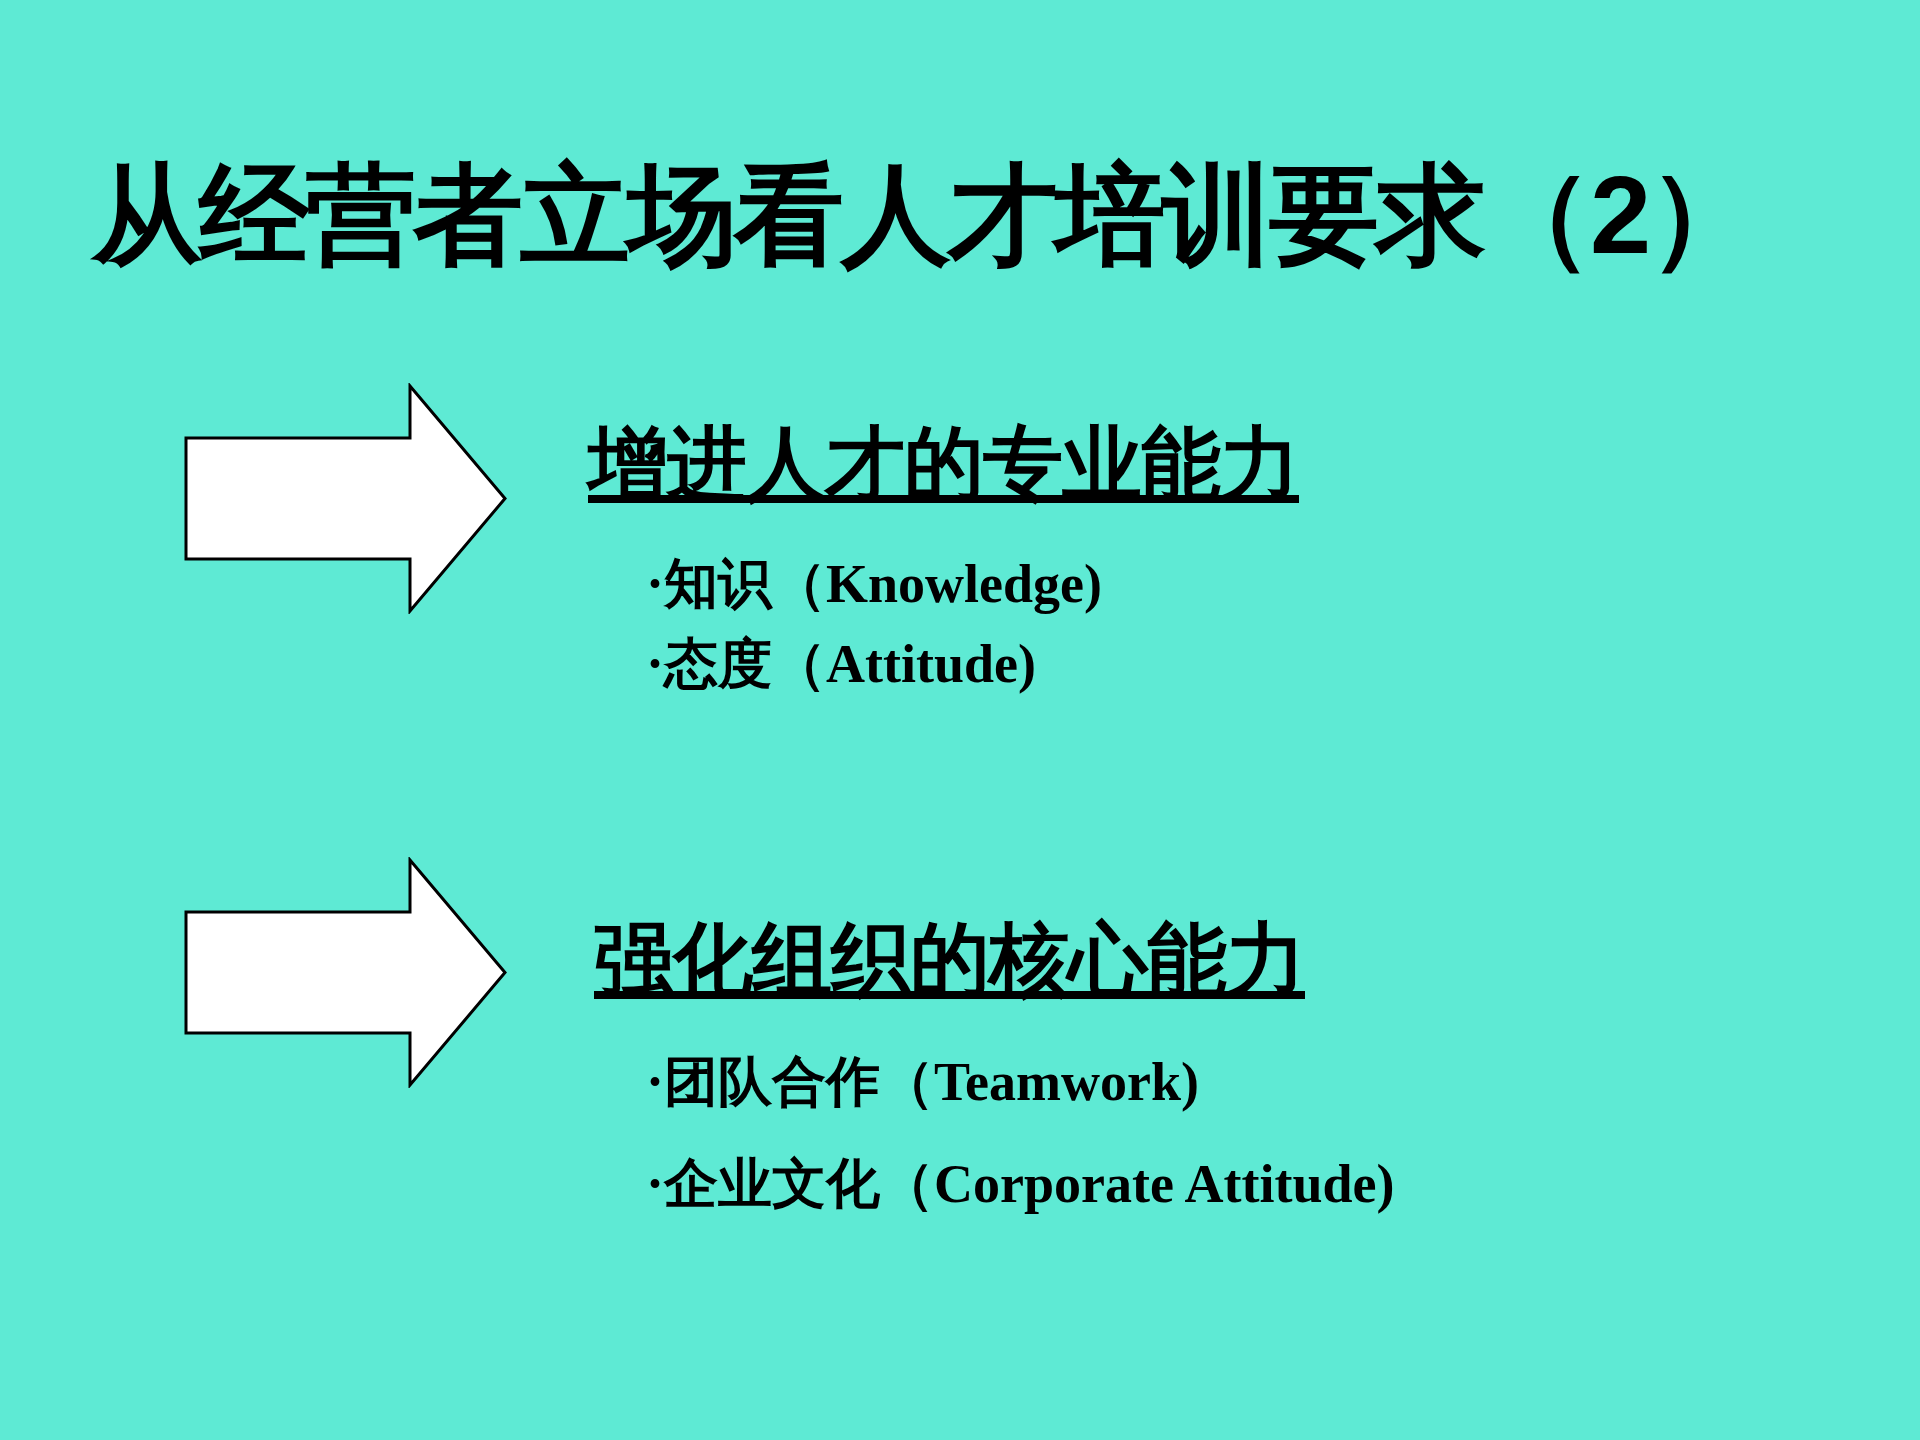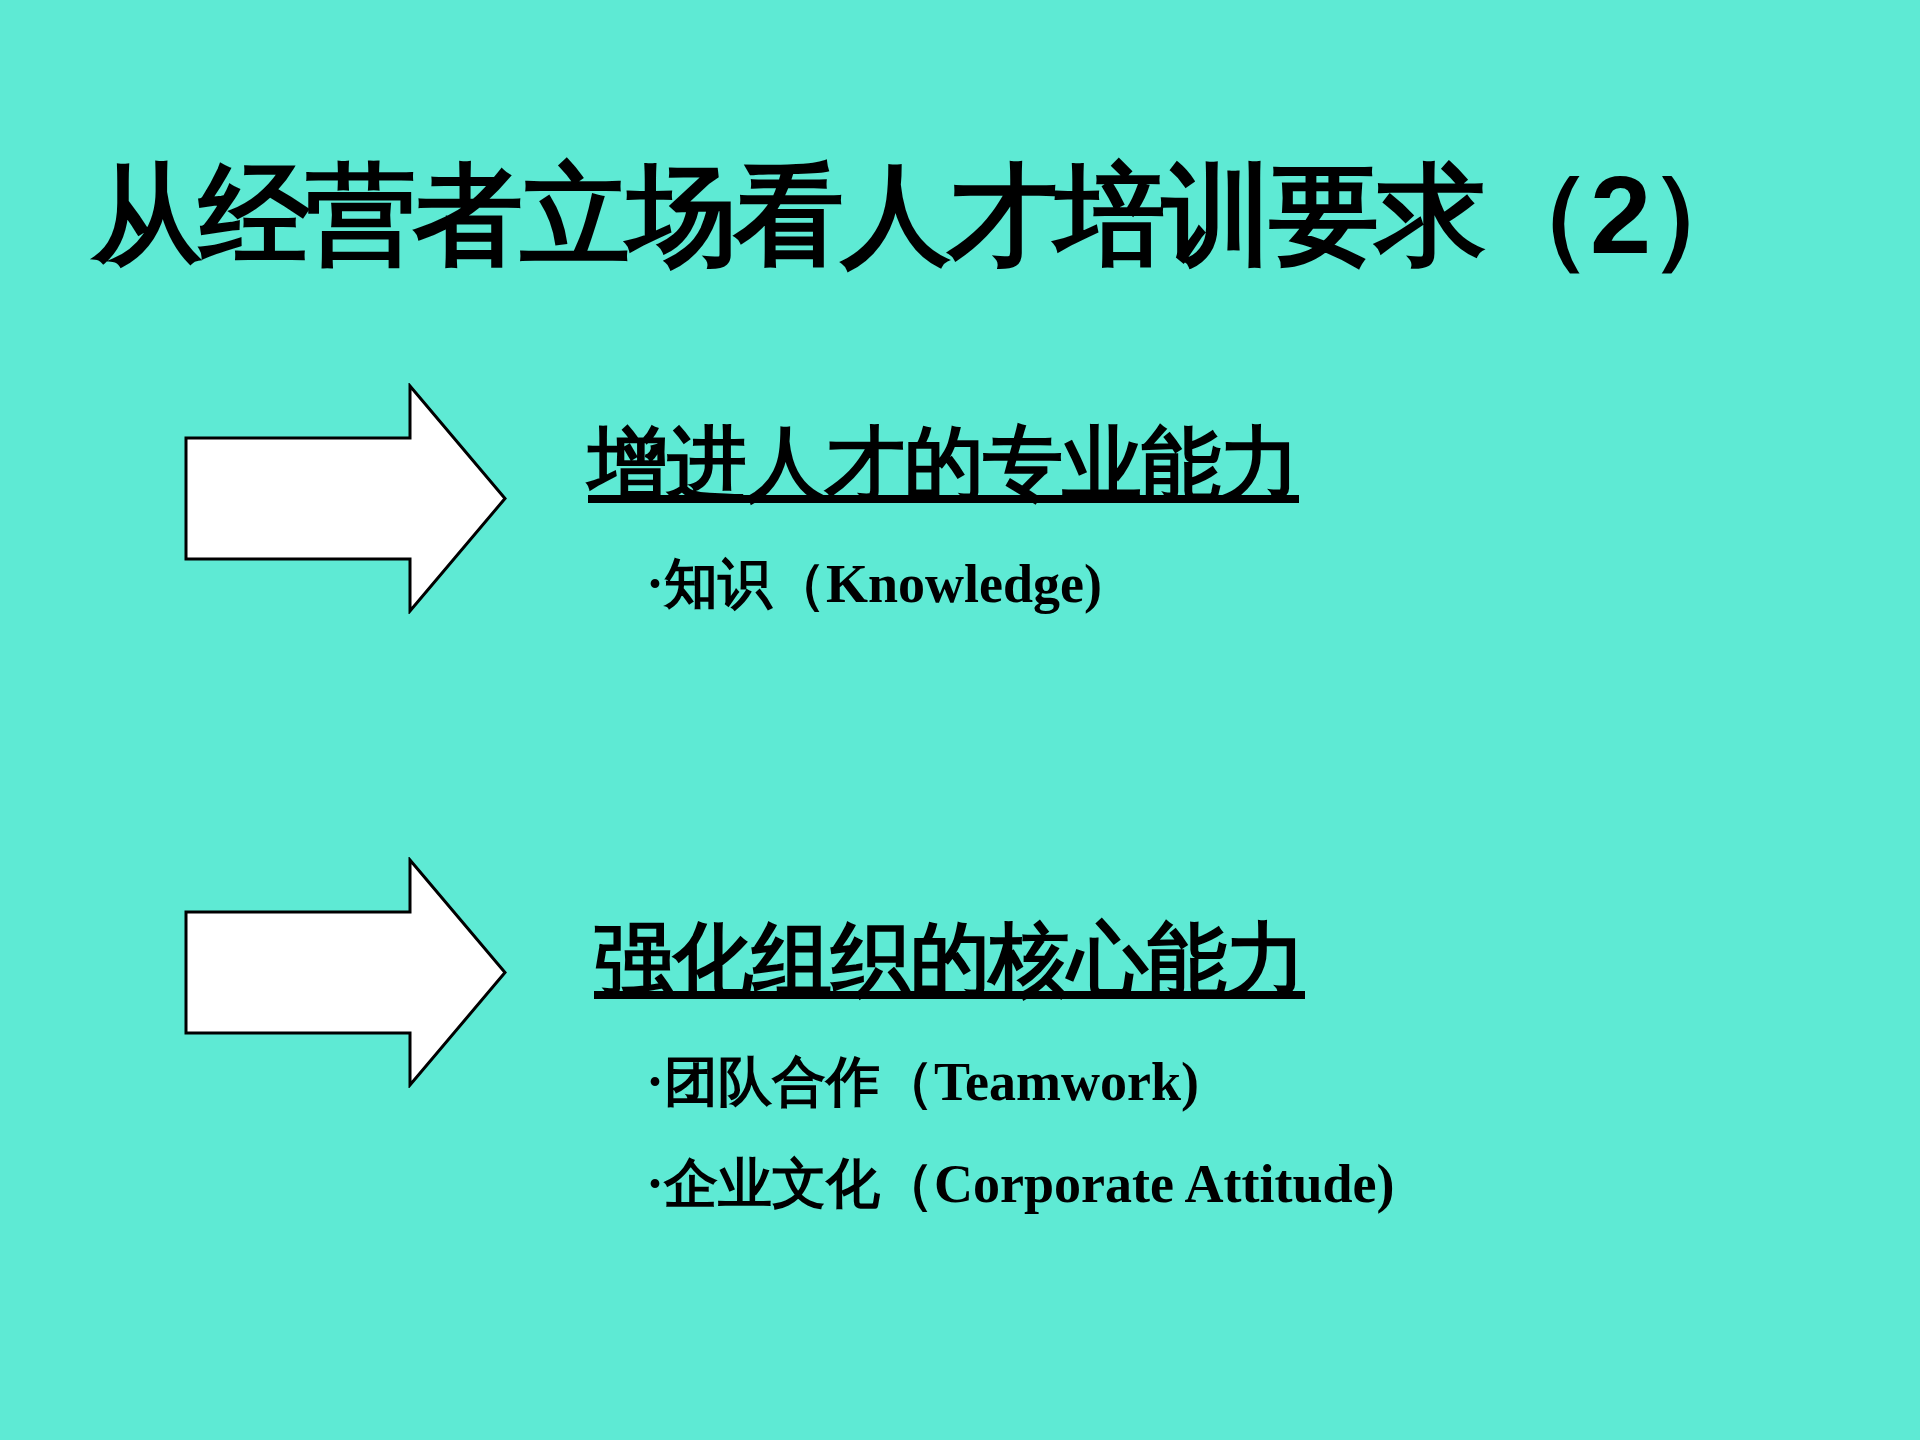--- a/index.html
+++ b/index.html
@@ -79,20 +79,21 @@
   <div class="slide-title">从经营者立场看人才培训要求（2）</div>
 
   <svg class="arrow-shape arrow-1" viewBox="0 0 324 231" xmlns="http://www.w3.org/2000/svg">
     <polygon points="2,55 226,55 226,3 321,115.5 226,228 226,176 2,176"></polygon>
   </svg>
 
   <div class="section-heading heading-1">增进人才的专业能力</div>
 
   <div class="bullet-list list-1">
     <div class="bullet-item">·知识（Knowledge)</div>
+    <div class="bullet-item">·态度（Attitude)</div>
   </div>
 
   <svg class="arrow-shape arrow-2" viewBox="0 0 324 231" xmlns="http://www.w3.org/2000/svg">
     <polygon points="2,55 226,55 226,3 321,115.5 226,228 226,176 2,176"></polygon>
   </svg>
 
   <div class="section-heading heading-2">强化组织的核心能力</div>
 
   <div class="bullet-list list-2">
     <div class="bullet-item">·团队合作（Teamwork)</div>

